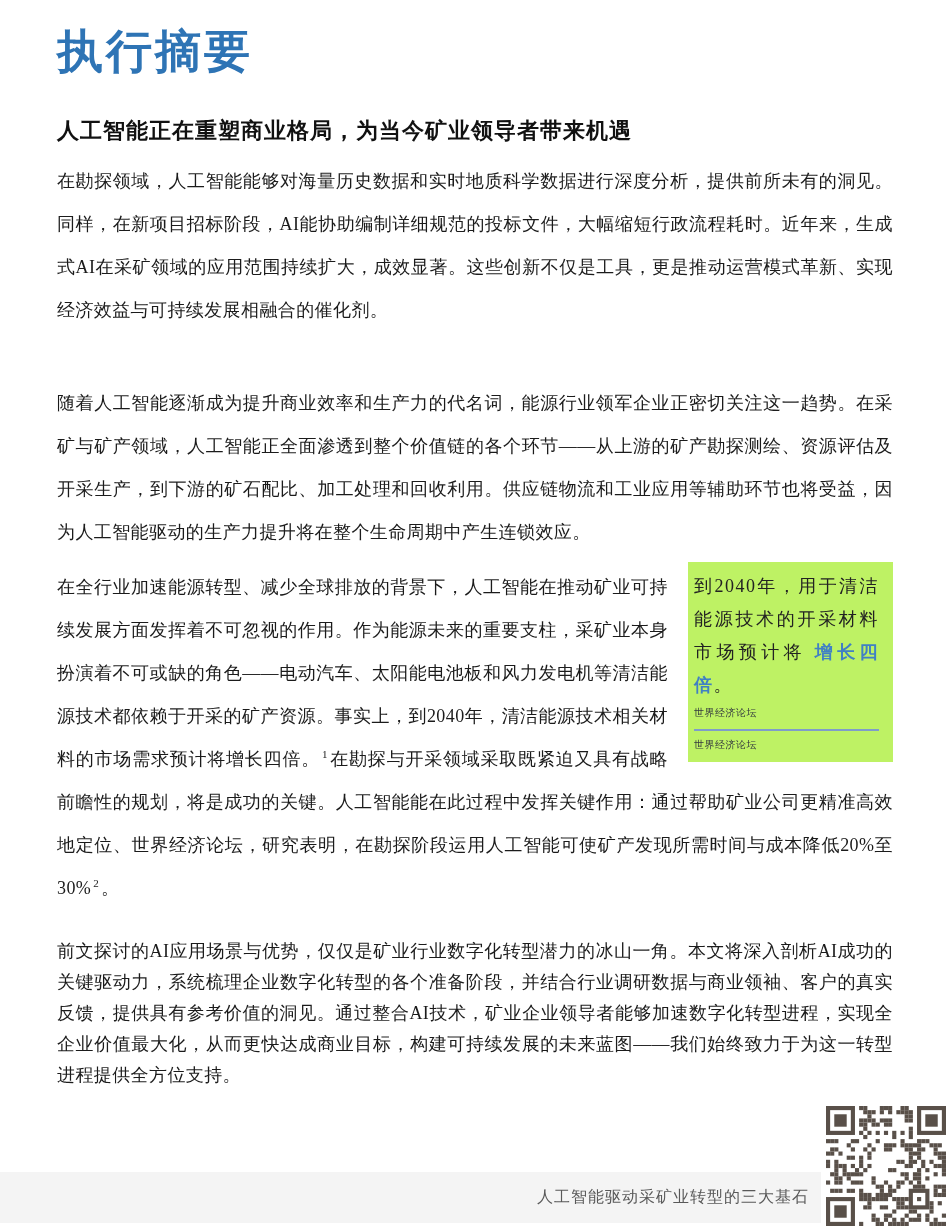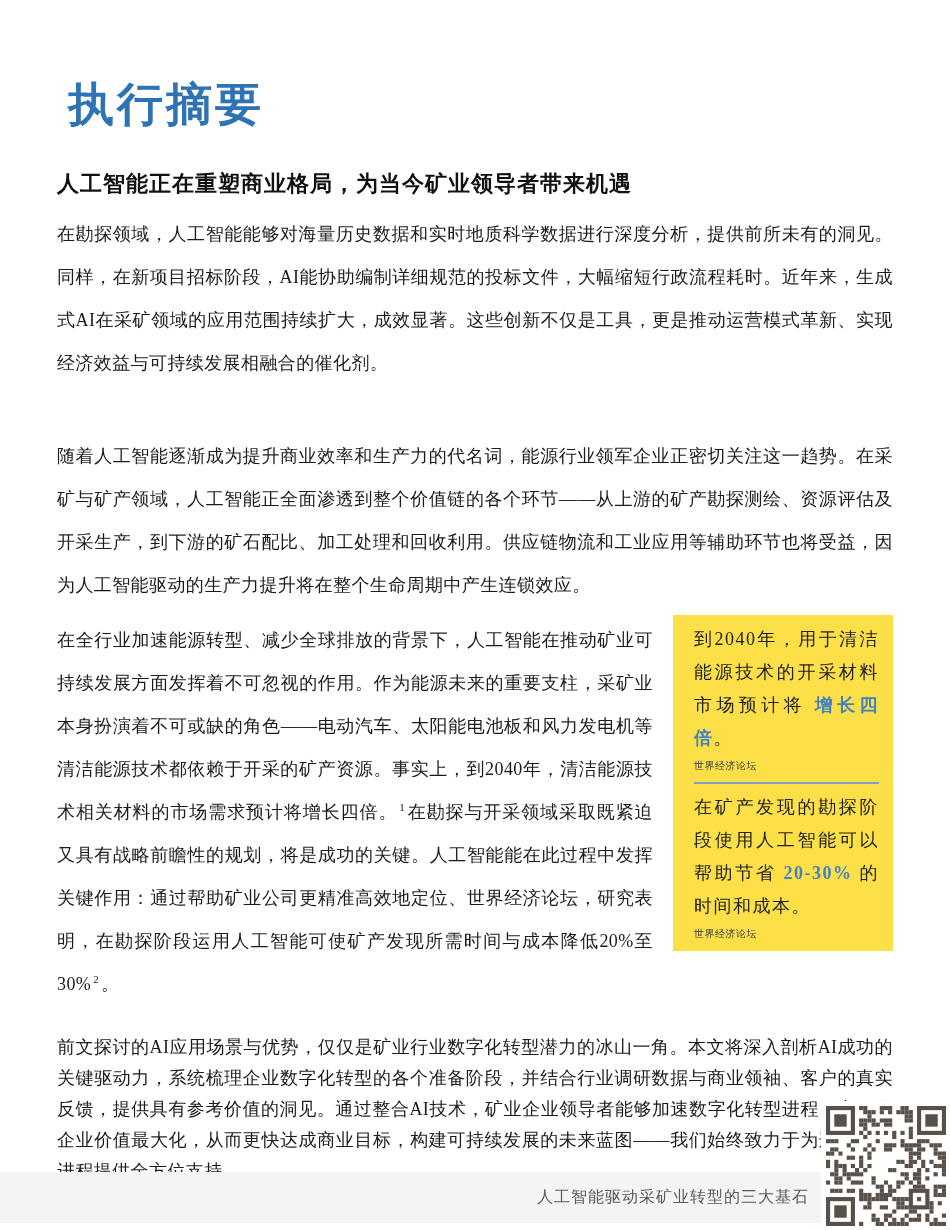--- a/index.html
+++ b/index.html
@@ -2,39 +2,39 @@
 <html><head>
 <meta charset="utf-8">
 <style>
   html,body{margin:0;padding:0;}
   body{
     width:950px;height:1230px;background:#ffffff;position:relative;overflow:hidden;
     font-family:"Liberation Serif","DejaVu Serif",serif;color:#1b1b1b;
   }
   .content{padding:0 57px;}
   h1.doc-title{
-    margin:11px;padding-top:66px;font-size:46px;line-height:1.2;font-weight:700;
+    margin:0;padding-top:24px;font-size:46px;line-height:1.2;font-weight:700;
     color:#2e74b5;letter-spacing:3px;
   }
   h2.doc-subtitle{
     margin:38px 0 0 0;font-size:22px;line-height:1.3;font-weight:700;color:#111111;
     letter-spacing:1px;
   }
   p.body{
     margin:0;font-size:18px;line-height:43px;text-align:justify;letter-spacing:0.4px;
   }
   p.p1{margin-top:50px;}
   p.p2{margin-top:14px;}
   p.p3{margin-top:12px;}
   p.p4{margin-top:26px;line-height:31px;clear:none;}
   sup.fnote{font-size:11px;line-height:0;vertical-align:super;padding:0 2px;}
   
   aside.callout{
     float:right;width:185px;margin:8px 0 10px 20px;
-    background:#fde047;padding:8px 14px 10px 21px;
+    background:#bef264;padding:8px 14px 10px 6px;
   }
   p.quote{
     margin:0;font-size:18px;line-height:33px;text-align:justify;letter-spacing:1.5px;
     color:#222222;
   }
   .quote .hl{color:#4080c4;font-weight:700;}
   .quote-source{
     margin-top:4px;font-size:10px;color:#33383f;letter-spacing:0.5px;
   }
   hr.callout-divider{
@@ -64,21 +64,20 @@
   <h2 class="doc-subtitle">人工智能正在重塑商业格局，为当今矿业领导者带来机遇</h2>
 
   <p class="body p2">在勘探领域，人工智能能够对海量历史数据和实时地质科学数据进行深度分析，提供前所未有的洞见。同样，在新项目招标阶段，AI能协助编制详细规范的投标文件，大幅缩短行政流程耗时。近年来，生成式AI在采矿领域的应用范围持续扩大，成效显著。这些创新不仅是工具，更是推动运营模式革新、实现经济效益与可持续发展相融合的催化剂。</p>
 
   <p class="body p1">随着人工智能逐渐成为提升商业效率和生产力的代名词，能源行业领军企业正密切关注这一趋势。在采矿与矿产领域，人工智能正全面渗透到整个价值链的各个环节——从上游的矿产勘探测绘、资源评估及开采生产，到下游的矿石配比、加工处理和回收利用。供应链物流和工业应用等辅助环节也将受益，因为人工智能驱动的生产力提升将在整个生命周期中产生连锁效应。</p>
 
   <aside class="callout">
     <p class="quote"><span>到2040年，用于清洁能源技术的开采材料市场预计将 </span><span class="hl">增长四倍</span><span>。</span></p>
     <div class="quote-source">世界经济论坛</div>
     <hr class="callout-divider">
-    <p class="quote"><span>在矿产发现的勘探阶段使用人工智能可以帮助节省 </span><span class="hl">20-30%</span><span> 的时间和成本。</span></p>
     <div class="quote-source">世界经济论坛</div>
   </aside>
 
   <p class="body p3"><span>在全行业加速能源转型、减少全球排放的背景下，人工智能在推动矿业可持续发展方面发挥着不可忽视的作用。作为能源未来的重要支柱，采矿业本身扮演着不可或缺的角色——电动汽车、太阳能电池板和风力发电机等清洁能源技术都依赖于开采的矿产资源。事实上，到2040年，清洁能源技术相关材料的市场需求预计将增长四倍。</span><sup class="fnote">1</sup><span>在勘探与开采领域采取既紧迫又具有战略前瞻性的规划，将是成功的关键。人工智能能在此过程中发挥关键作用：通过帮助矿业公司更精准高效地定位、世界经济论坛，研究表明，在勘探阶段运用人工智能可使矿产发现所需时间与成本降低20%至30%</span><sup class="fnote">2</sup><span>。</span></p>
 
   <p class="body p4">前文探讨的AI应用场景与优势，仅仅是矿业行业数字化转型潜力的冰山一角。本文将深入剖析AI成功的关键驱动力，系统梳理企业数字化转型的各个准备阶段，并结合行业调研数据与商业领袖、客户的真实反馈，提供具有参考价值的洞见。通过整合AI技术，矿业企业领导者能够加速数字化转型进程，实现全企业价值最大化，从而更快达成商业目标，构建可持续发展的未来蓝图——我们始终致力于为这一转型进程提供全方位支持。</p>
 
 </div>
 
 <div class="footer-bar">

